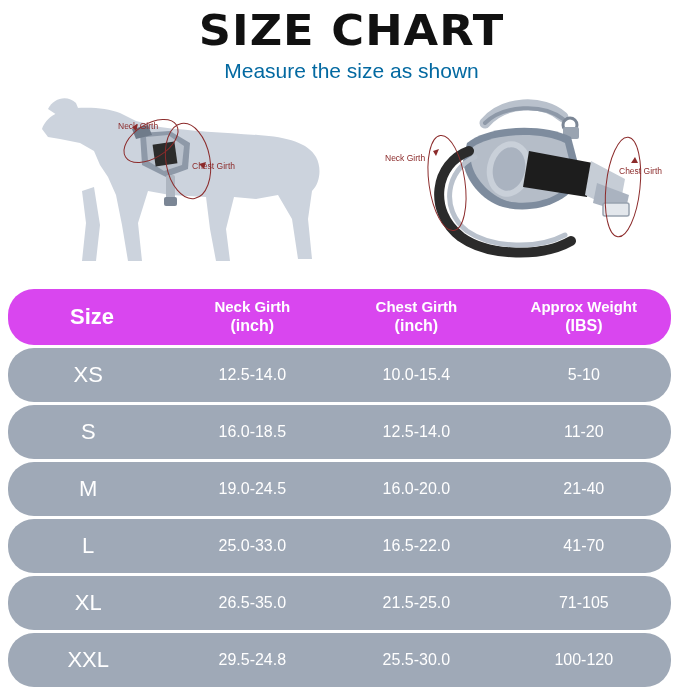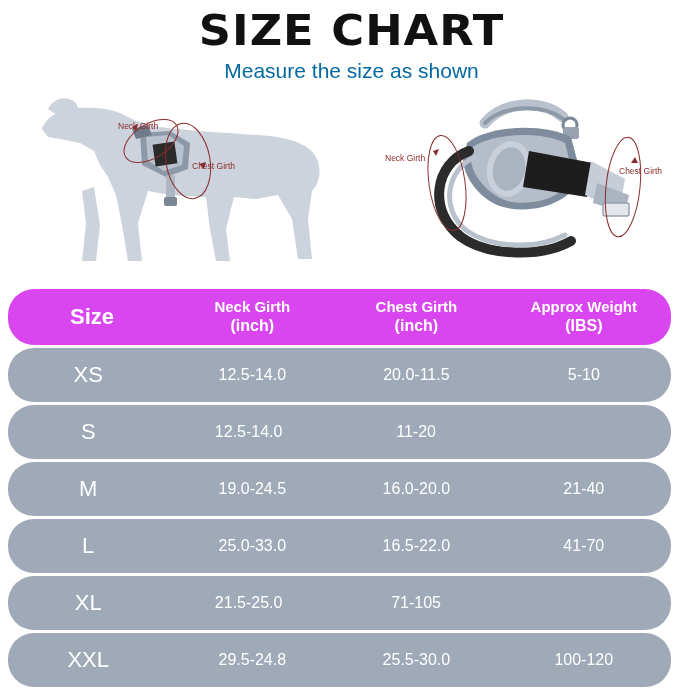--- a/index.html
+++ b/index.html
@@ -225,46 +225,48 @@
       </div>
       <div class="cell c-weight">
         <span>Approx Weight</span>
         <span class="unit">(IBS)</span>
       </div>
     </div>
 
     <div class="row">
       <div class="cell c-size">XS</div>
       <div class="cell c-neck">12.5-14.0</div>
-      <div class="cell c-chest">20.0-11.5</div>
+      <div class="cell c-chest">10.0-15.4</div>
       <div class="cell c-weight">5-10</div>
     </div>
 
     <div class="row">
       <div class="cell c-size">S</div>
+      <div class="cell c-neck">16.0-18.5</div>
       <div class="cell c-chest">12.5-14.0</div>
       <div class="cell c-weight">11-20</div>
     </div>
 
     <div class="row">
       <div class="cell c-size">M</div>
       <div class="cell c-neck">19.0-24.5</div>
       <div class="cell c-chest">16.0-20.0</div>
       <div class="cell c-weight">21-40</div>
     </div>
 
     <div class="row">
       <div class="cell c-size">L</div>
       <div class="cell c-neck">25.0-33.0</div>
       <div class="cell c-chest">16.5-22.0</div>
       <div class="cell c-weight">41-70</div>
     </div>
 
     <div class="row">
       <div class="cell c-size">XL</div>
+      <div class="cell c-neck">26.5-35.0</div>
       <div class="cell c-chest">21.5-25.0</div>
       <div class="cell c-weight">71-105</div>
     </div>
 
     <div class="row">
       <div class="cell c-size">XXL</div>
       <div class="cell c-neck">29.5-24.8</div>
       <div class="cell c-chest">25.5-30.0</div>
       <div class="cell c-weight">100-120</div>
     </div>

